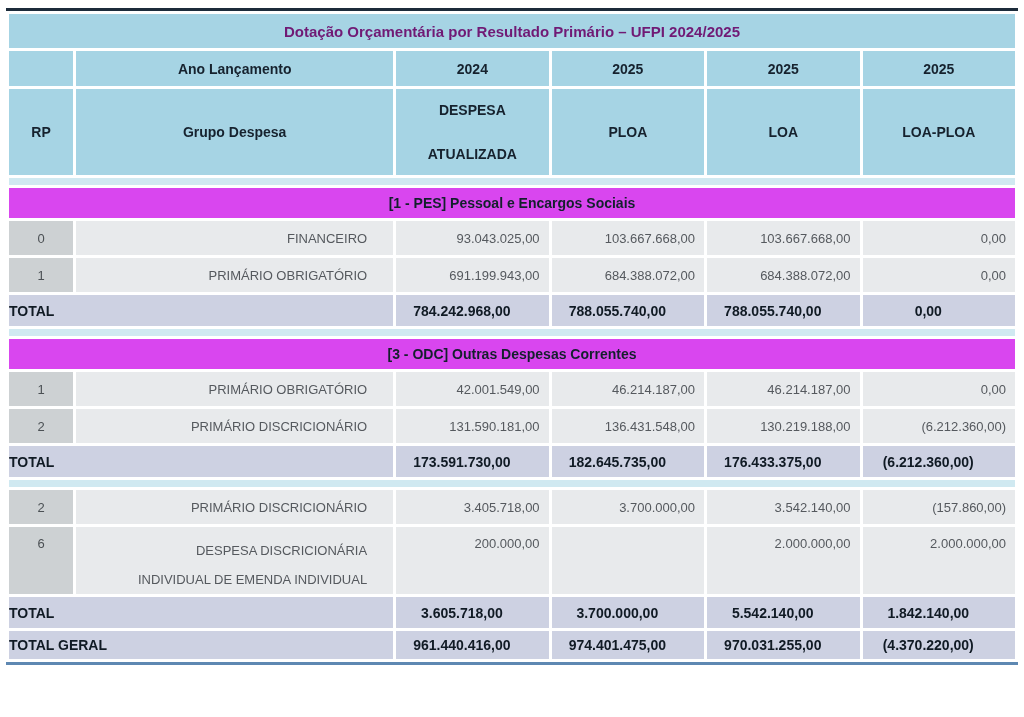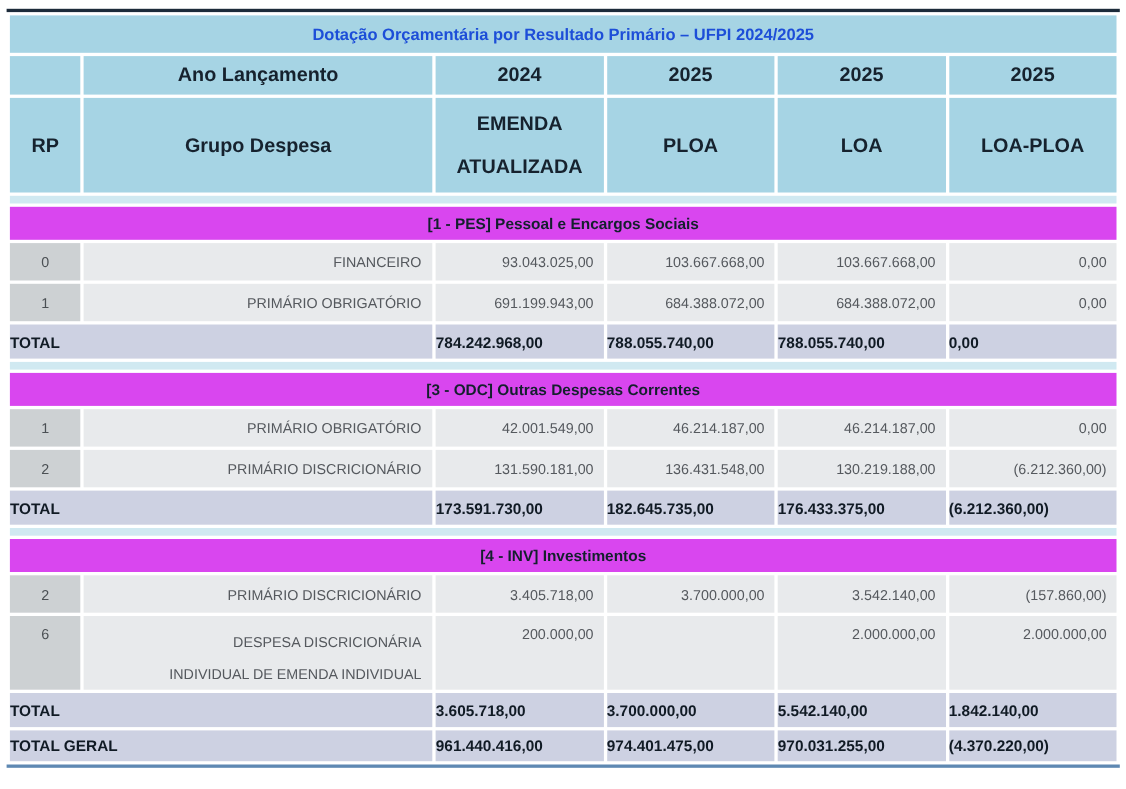--- a/index.html
+++ b/index.html
@@ -17,25 +17,25 @@
     border-collapse: separate;
     border-spacing: 3px;
     border-top: 3px solid #1c2b3a;
     border-bottom: 3px solid #5e88b2;
   }
   td { vertical-align: middle; }
 
   
   .title-cell {
     background: #a6d4e4; height: 34px;
-    text-align: center; font-weight: bold; font-size: 15px; color: #1d4ed8;
+    text-align: center; font-weight: bold; font-size: 15px; color: #701a75;
   }
   .h {
     background: #a6d4e4; text-align: center;
-    font-weight: bold; font-size: 18px; color: #16222e;
+    font-weight: bold; font-size: 14px; color: #16222e;
   }
   tr.hrow1 td { height: 35px; }
   tr.hrow2 td { height: 86px; }
   .twoline {
     display: flex; flex-direction: column; justify-content: space-between;
     height: 60px; align-items: center;
   }
 
   
   .spacer-cell { background: #d0e9f1; height: 7px; padding: 0; }
@@ -43,34 +43,34 @@
     background: #d946ef; height: 30px;
     text-align: center; font-weight: bold; font-size: 14px; color: #13202c;
   }
 
   
   tr.data td { height: 34px; font-size: 13px; }
   td.rp {
     background: #cdd1d3; text-align: center; color: #4b5054; width: 64px;
   }
   td.grupo {
-    background: #e8eaec; text-align: right; padding-right: 10px;
+    background: #e8eaec; text-align: right; padding-right: 26px;
     color: #55595e;
   }
   td.num {
     background: #e8eaec; text-align: right; padding-right: 9px;
     color: #55595e;
   }
   tr.vtop td { height: 62px; vertical-align: top; padding-top: 9px; }
   tr.vtop td.grupo .gl { display: block; line-height: 29px; text-align: right; }
 
   
   tr.total td { height: 31px; font-weight: bold; font-size: 14px; color: #101a24; }
   tr.total td.tlabel { background: #cdd1e2; text-align: left; }
-  tr.total td.tnum { background: #cdd1e2; text-align: left; padding-right: 21px; }
+  tr.total td.tnum { background: #cdd1e2; text-align: center; padding-right: 21px; }
   tr.grand td { height: 28px; }
 </style>
 </head>
 <body>
 
 <div class="page">
   <table class="budget">
     <colgroup>
       <col style="width:64px">
         <col style="width:316px">
@@ -92,21 +92,21 @@
       <td class="h">2025</td>
       <td class="h">2025</td>
       <td class="h">2025</td>
     </tr>
 
     <tr class="hrow2">
       <td class="h">RP</td>
       <td class="h">Grupo Despesa</td>
       <td class="h">
         <div class="twoline">
-          <span>EMENDA</span>
+          <span>DESPESA</span>
           <span>ATUALIZADA</span>
         </div>
       </td>
       <td class="h">PLOA</td>
       <td class="h">LOA</td>
       <td class="h">LOA-PLOA</td>
     </tr>
 
     <tr>
           <td colspan="6" class="spacer-cell"></td>
@@ -164,23 +164,20 @@
       <td colspan="2" class="tlabel">TOTAL</td>
       <td class="tnum">173.591.730,00</td>
       <td class="tnum">182.645.735,00</td>
       <td class="tnum">176.433.375,00</td>
       <td class="tnum">(6.212.360,00)</td>
     </tr>
 
     <tr>
           <td colspan="6" class="spacer-cell"></td>
         </tr>
-    <tr>
-      <td colspan="6" class="sec-cell">[4 - INV] Investimentos</td>
-    </tr>
     <tr class="data">
       <td class="rp">2</td>
       <td class="grupo">PRIMÁRIO DISCRICIONÁRIO</td>
       <td class="num">3.405.718,00</td>
       <td class="num">3.700.000,00</td>
       <td class="num">3.542.140,00</td>
       <td class="num">(157.860,00)</td>
     </tr>
     <tr class="data vtop">
       <td class="rp">6</td>

